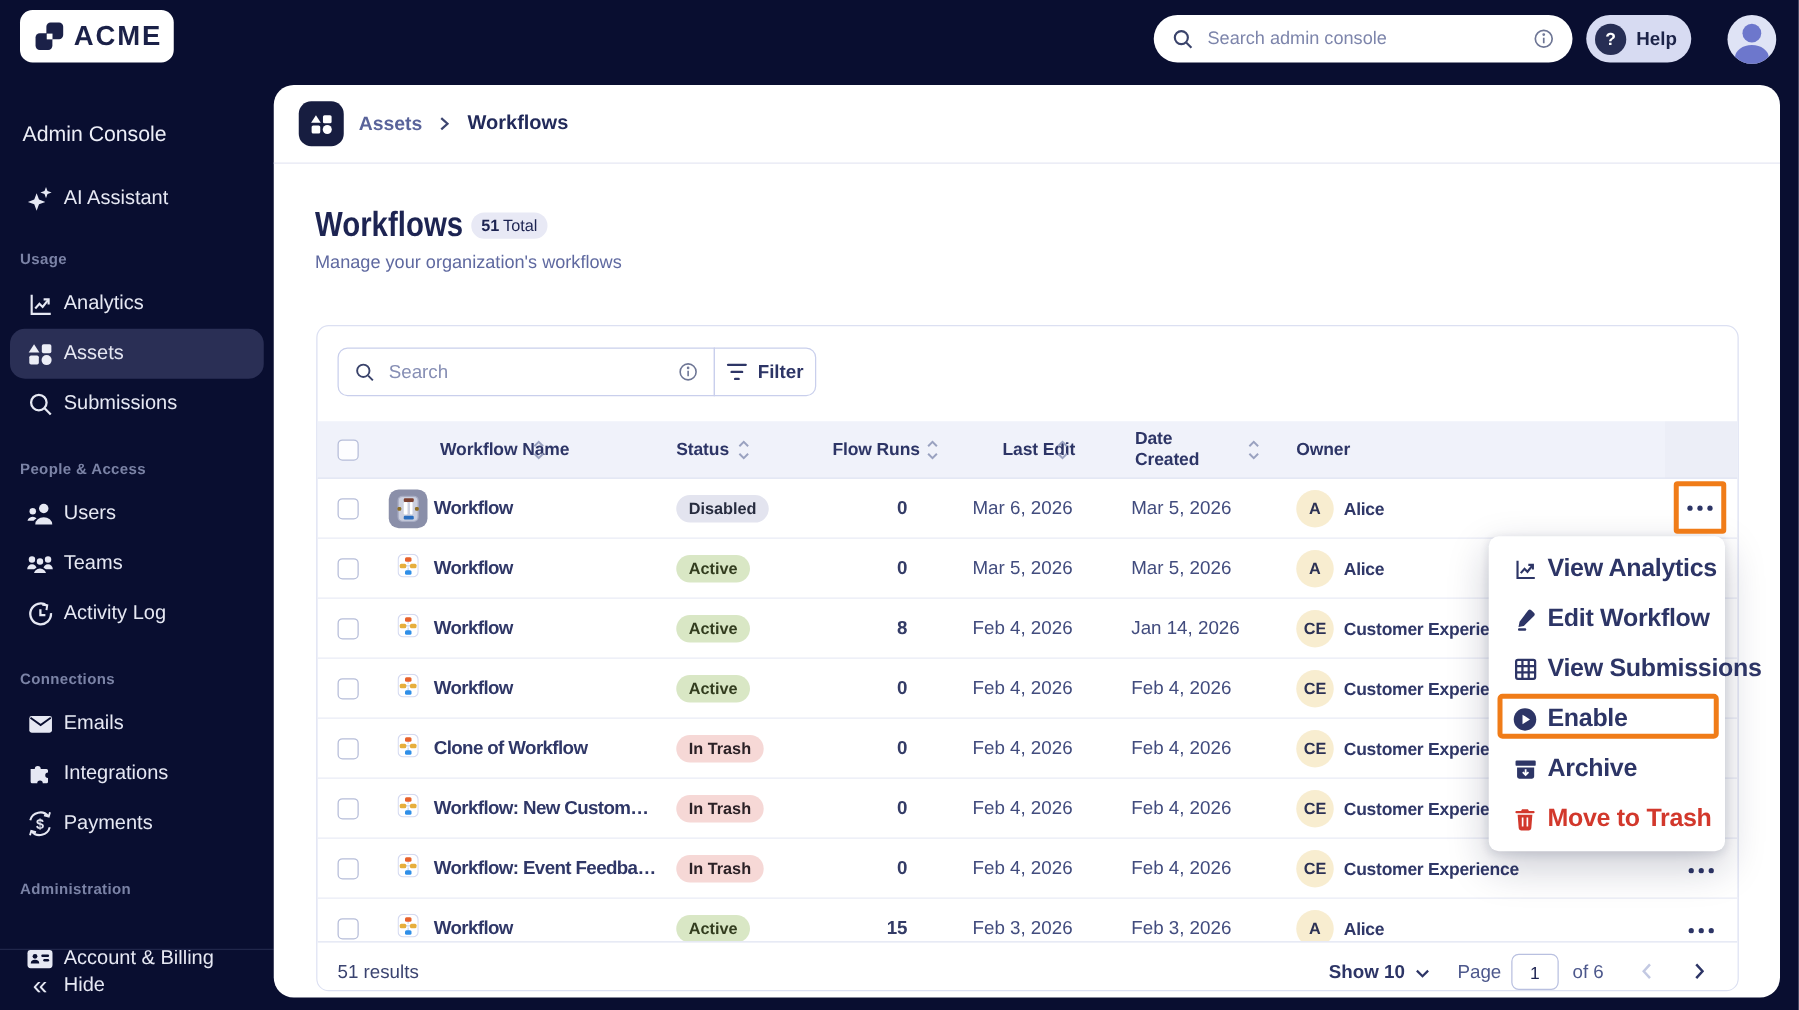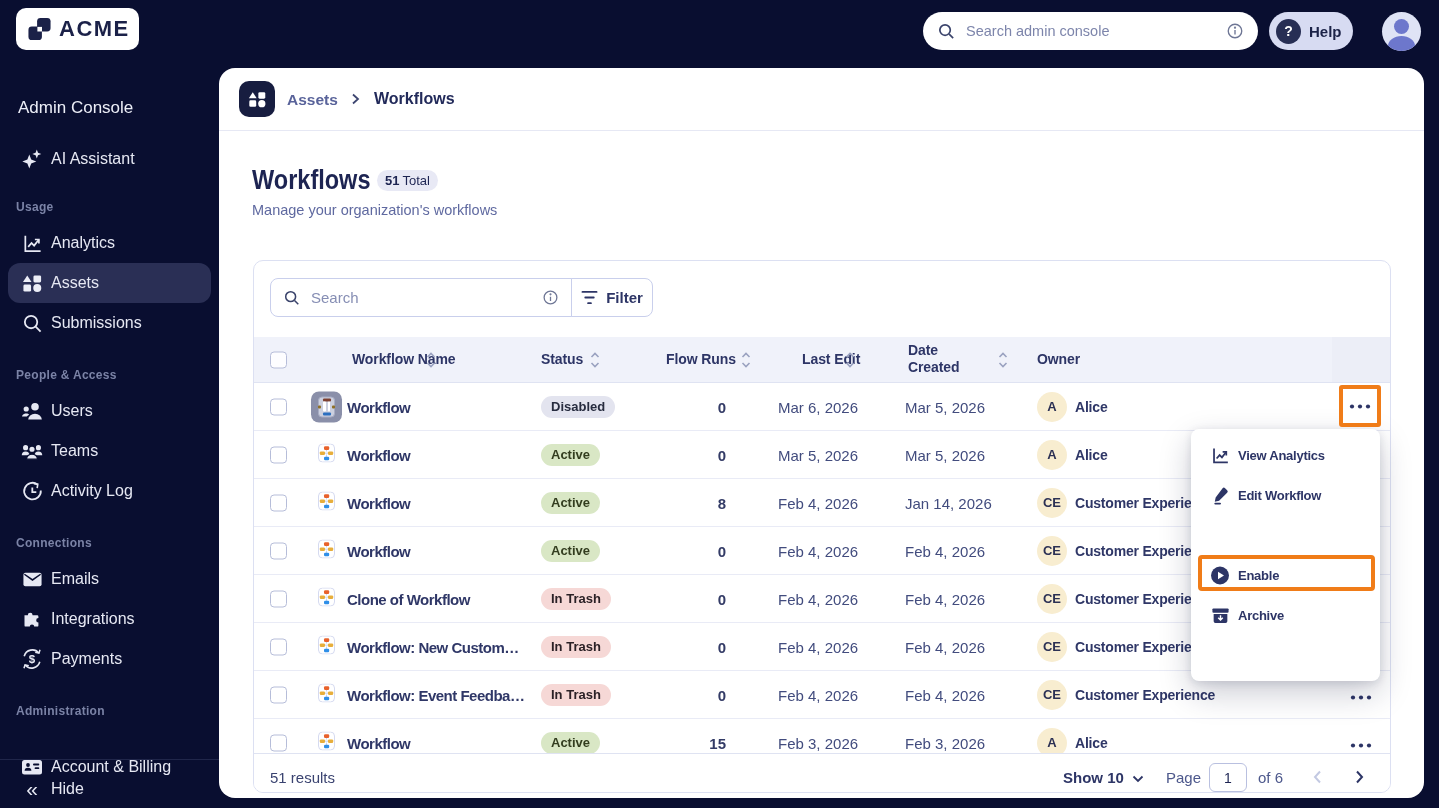--- a/index.html
+++ b/index.html
@@ -490,54 +490,73 @@
       <circle cx="3" cy="2.5" r="2.1"></circle>
       <circle cx="11" cy="2.5" r="2.1"></circle>
       <circle cx="19" cy="2.5" r="2.1"></circle>
     </svg>
 </div>
 
 <div class="abs" id="menu" style="left:1191px;top:429px;width:189px;height:252px;background:#fff;border-radius:8px;box-shadow:0 12px 32px rgba(20,25,60,0.22), 0 2px 8px rgba(20,25,60,0.12);z-index:15;">
   <style>
     .mi { position:absolute; left:0; width:189px; height:40px; }
     .mi .mic { position:absolute; left:19px; top:50%; transform:translateY(-50%); width:20px; height:20px; display:flex; align-items:center; justify-content:center; }
-    .mi .mtx { position:absolute; left:47px; top:50%; transform:translateY(-50%); font-size:13px; font-weight:bold; color:#2d3566; white-space:nowrap; letter-spacing:-0.25px; }
+    .mi .mtx { position:absolute; left:47px; top:50%; transform:translateY(-50%); font-size:20px; font-weight:bold; color:#2d3566; white-space:nowrap; letter-spacing:-0.25px; }
   </style>
   <div class="mi" style="top:6px;">
     <span class="mic">
         <svg width="19" height="19" viewBox="0 0 22 22" fill="none" stroke="#2d3566" stroke-width="2">
           <path d="M3.5 3 V19 H19.5"></path>
           <path d="M6.5 14.5 L10 10.5 L12.7 13.2 L17.5 7"></path>
           <path d="M17.7 11 V6.8 H13.5"></path>
         </svg>
       </span>
     <span class="mtx">View Analytics</span>
   </div>
   <div class="mi" style="top:46px;">
     <span class="mic">
         <svg width="19" height="19" viewBox="0 0 20 20" fill="#2d3566">
           <path d="M12.2 2.3 a1.8 1.8 0 0 1 2.6 0 l2.2 2.2 a1.8 1.8 0 0 1 0 2.6 L8.5 15.6 L4 16.5 L4.9 12 Z"></path>
           <rect x="3.5" y="17.5" width="7" height="2" rx="1"></rect>
         </svg>
       </span>
     <span class="mtx">Edit Workflow</span>
   </div>
+  <div class="mi" style="top:86px;">
+    <span class="mic">
+        <svg width="19" height="19" viewBox="0 0 20 20" fill="none" stroke="#2d3566" stroke-width="1.9">
+          <rect x="2" y="2" width="16" height="16" rx="1.5"></rect>
+          <path d="M2 7.3 H18 M2 12.6 H18 M7.3 2 V18 M12.6 2 V18"></path>
+        </svg>
+      </span>
+    <span class="mtx">View Submissions</span>
+  </div>
   <div class="mi" style="top:126px;">
     <span class="mic">
         <svg width="21" height="21" viewBox="0 0 20 20">
           <circle cx="10" cy="10" r="9" fill="#2d3566"></circle>
           <path d="M8 6.2 L14 10 L8 13.8 Z" fill="#fff"></path>
         </svg>
       </span>
     <span class="mtx">Enable</span>
   </div>
   <div class="mi" style="top:166px;">
     <span class="mic">
         <svg width="19" height="19" viewBox="0 0 20 20" fill="#2d3566">
           <rect x="1.5" y="2.5" width="17" height="4.5" rx="1"></rect>
           <path d="M2.8 8.5 H17.2 V16 a1.8 1.8 0 0 1 -1.8 1.8 H4.6 A1.8 1.8 0 0 1 2.8 16 Z"></path>
           <path d="M10 9.8 V14.5 M7.6 12.3 L10 14.7 L12.4 12.3" stroke="#fff" stroke-width="1.5" fill="none"></path>
         </svg>
       </span>
     <span class="mtx">Archive</span>
   </div>
+  <div class="mi" style="top:206px;">
+    <span class="mic">
+        <svg width="18" height="19" viewBox="0 0 18 20" fill="#d2382c">
+          <path d="M6.5 1.5 h5 l0.8 1.5 h3.9 a0.9 0.9 0 0 1 0 1.8 H1.8 a0.9 0.9 0 0 1 0 -1.8 h3.9 Z"></path>
+          <path d="M2.8 6 H15.2 L14.3 17.5 a2 2 0 0 1 -2 1.8 H5.7 a2 2 0 0 1 -2 -1.8 Z"></path>
+          <path d="M7 8.5 V16 M11 8.5 V16" stroke="#fff" stroke-width="1.4" fill="none"></path>
+        </svg>
+      </span>
+    <span class="mtx" style="color:#d2382c;">Move to Trash</span>
+  </div>
   <div class="abs" style="left:7px;top:126px;width:177px;height:36px;border:4px solid #f07c18;border-radius:4px;"></div>
 </div>
 
 </body></html>

